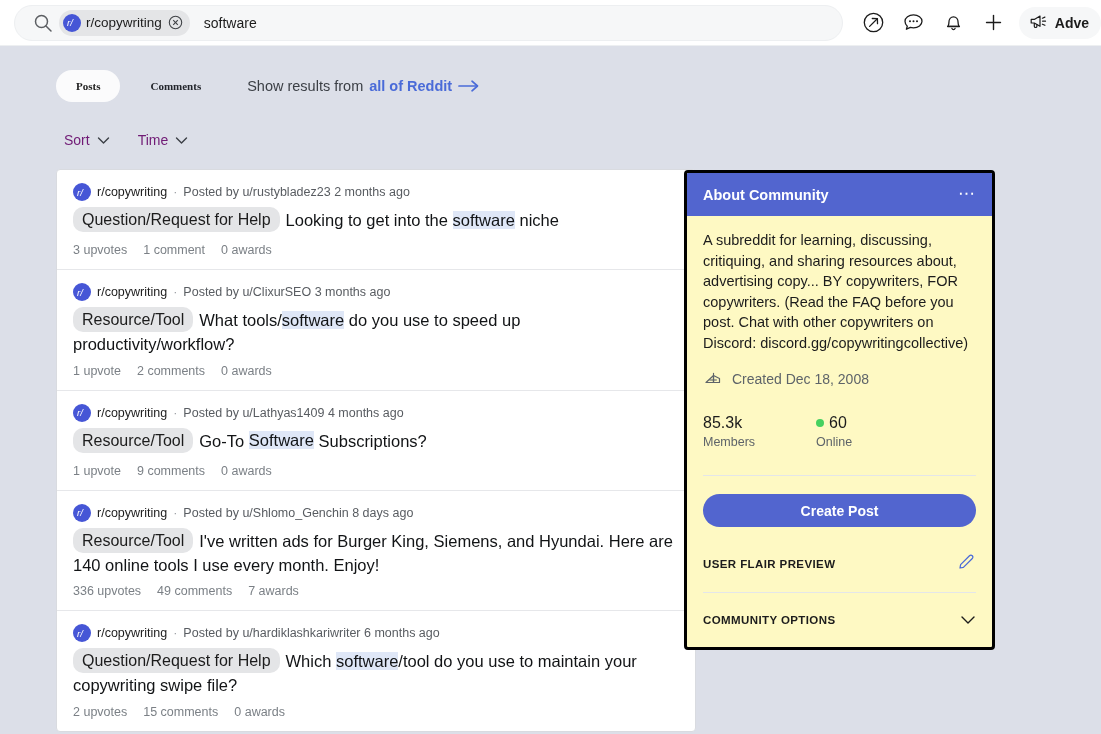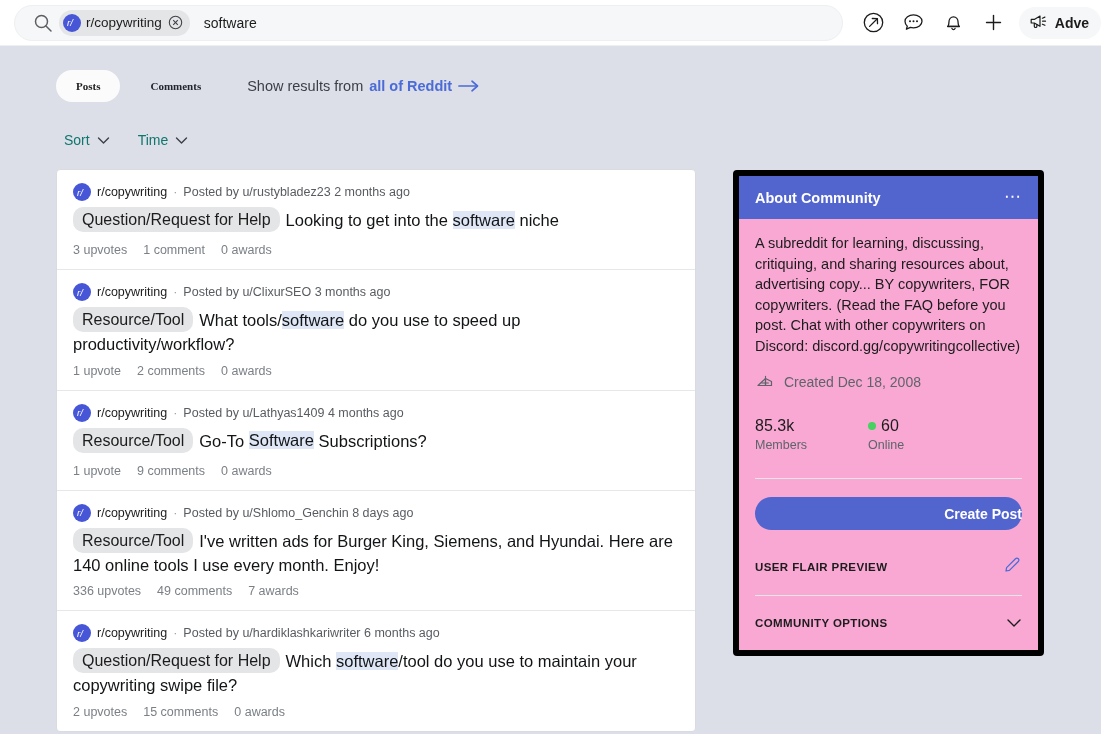--- a/index.html
+++ b/index.html
@@ -89,21 +89,21 @@
   }
   .show-from .link { color: #4a6bd8; font-weight: bold; }
   .show-from .arrow { display: flex; align-items: center; }
 
   .filters-row {
     position: absolute; left: 64px; top: 86px;
     display: flex; align-items: center; gap: 28px;
   }
   .filter {
     display: flex; align-items: center; gap: 7px;
-    font-size: 14px; color: #0f766e;
+    font-size: 14px; color: #701a75;
   }
 
   
   .postlist {
     position: absolute; left: 56px; top: 123px;
     width: 640px;
     background: #ffffff;
     border: 1px solid #d9dbe0;
     border-radius: 4px;
     overflow: hidden;
@@ -144,26 +144,26 @@
     font-family: "Liberation Sans", sans-serif;
   }
   .hl { background: #dfe7f7; }
   .post-stats {
     font-size: 12.5px; color: #7b8086;
     display: flex; gap: 16px;
   }
 
   
   .sidebar {
-    position: absolute; left: 733px; top: 124px;
+    position: absolute; left: 684px; top: 124px;
     width: 311px;
-    background: #f9a8d4;
+    background: #fef9c3;
     border-radius: 4px;
     overflow: hidden;
-    border: 6px solid #000000;
+    border: 3px solid #000000;
   }
   .sb-header {
     background: #5265cf;
     height: 43px;
     display: flex; align-items: center; justify-content: space-between;
     padding: 0 16px;
   }
   .sb-header .t { color: #fff; font-size: 14.5px; font-weight: bold; }
   .sb-header .dots { color: #fff; font-size: 17px; letter-spacing: 1px; line-height: 0.5; }
   .sb-body { padding: 14px 16px 0 16px; }
@@ -188,21 +188,20 @@
     position: relative; top: -1px;
   }
   .create-post {
     display: block; width: 100%; height: 33px;
     margin-top: 18px;
     background: #5265cf; color: #fff;
     border: none; border-radius: 17px;
     font-size: 14px; font-weight: bold;
     font-family: "Liberation Sans", sans-serif;
     cursor: pointer;
-    text-align: right;
   }
   .flair-section { margin-top: 25px; padding-bottom: 16px; border-bottom: 1px solid #e4e6e9; }
   .flair-head {
     display: flex; align-items: center; justify-content: space-between;
   }
   .flair-head .lbl {
     font-size: 11.5px; font-weight: bold; color: #1c1c1c; letter-spacing: 0.4px;
   }
   .flair-user { display: flex; align-items: center; gap: 12px; margin-top: 8px; }
   .flair-user .name { font-size: 14px; color: #1c1c1c; }

